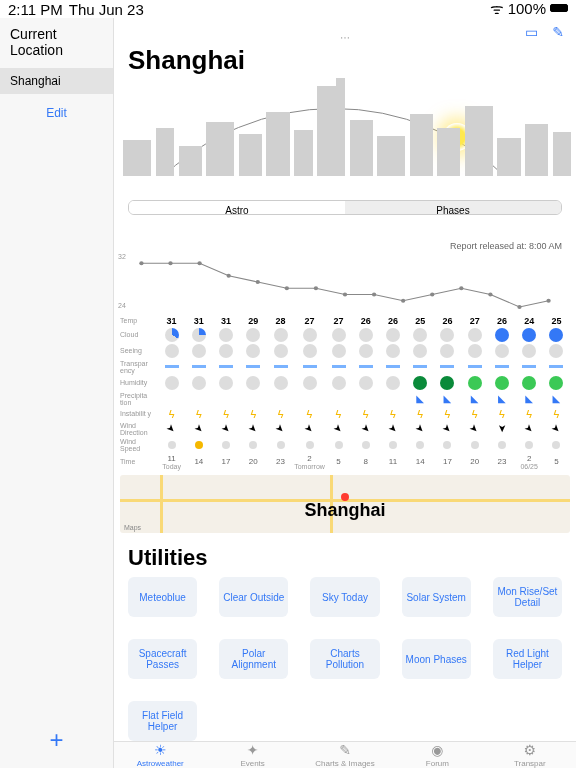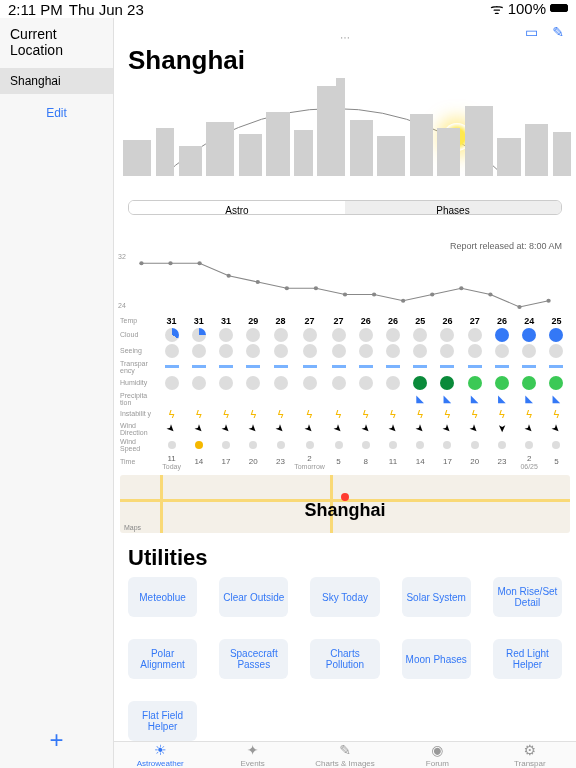--- a/index.html
+++ b/index.html
@@ -607,22 +607,22 @@
    <div class="map-attr">Maps</div>
   </div>
 
   <div class="utilities-title">Utilities</div>
   <div class="util-grid" id="util-grid">
         <button class="util-btn">Meteoblue</button>
         <button class="util-btn">Clear Outside</button>
         <button class="util-btn">Sky Today</button>
         <button class="util-btn">Solar System</button>
         <button class="util-btn">Mon Rise/Set Detail</button>
+        <button class="util-btn">Spacecraft Passes</button>
         <button class="util-btn">Polar Alignment</button>
-        <button class="util-btn">Spacecraft Passes</button>
         <button class="util-btn">Charts Pollution</button>
         <button class="util-btn">Moon Phases</button>
         <button class="util-btn">Red Light Helper</button>
         <button class="util-btn">Flat Field Helper</button>
       </div>
 
   <div class="tabbar" id="tabbar">
         <div class="tab active">
           <div class="tab-icon">☀</div>
           <div>Astroweather</div>

